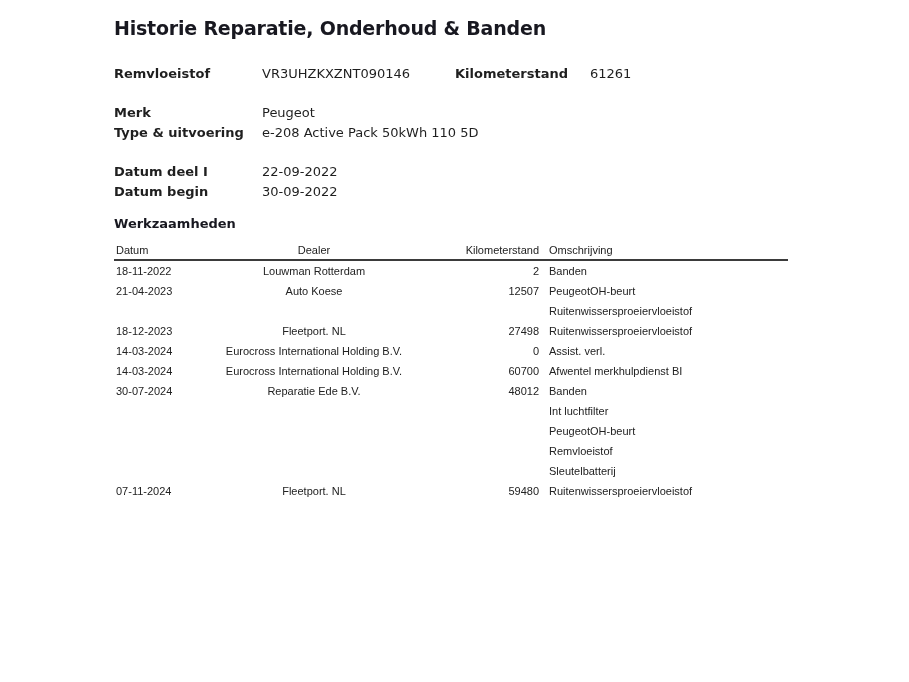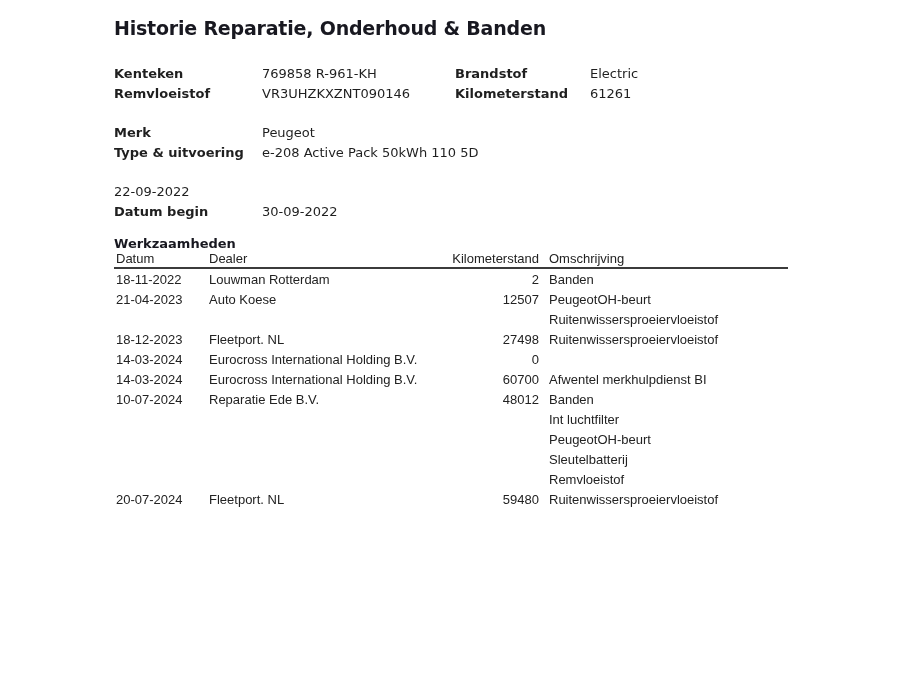--- a/index.html
+++ b/index.html
@@ -45,79 +45,74 @@
   .work-section { margin-top: 15px; }
   .work-heading {
     margin: 0;
     font-size: 13px;
     line-height: 14px;
     font-weight: bold;
     color: #181820;
     font-family: "DejaVu Sans", sans-serif;
   }
   .wtable {
-    margin-top: 0;
+    margin-top: 12px;
     width: 674px;
     font-family: "Liberation Sans", sans-serif;
-    font-size: 13px;
+    font-size: 11px;
     line-height: 15px;
     color: #222222;
   }
   .trow {
     display: grid;
     grid-template-columns: 95px 240px 90px 1fr;
     padding: 2.5px 0;
     align-items: start;
   }
   .thead {
     border-bottom: 2px solid #3b3b3b;
     padding-bottom: 1px;
     padding-top: 0;
   }
   .c-datum { padding-left: 2px; }
-  .c-dealer { padding-right: 30px; }
+  .c-dealer { padding-right: 30px; text-align: center; }
   .c-km { text-align: right; }
   .c-om { padding-left: 10px; }
   .om-item + .om-item { margin-top: 5px; }
 </style>
 </head>
 <body>
 
 <div class="page">
 
   <h1 class="page-title">Historie Reparatie, Onderhoud &amp; Banden</h1>
 
   <div class="info-block first">
     <div class="info-row">
-      <span class="lbl w-label1">Kenteken</span>
-      <span class="val w-value1">769858 R-961-KH</span>
-      <span class="lbl w-label2">Brandstof</span>
-      <span class="val">Electric</span>
-    </div>
-    <div class="info-row">
       <span class="lbl w-label1">Remvloeistof</span>
       <span class="val w-value1">VR3UHZKXZNT090146</span>
       <span class="lbl w-label2">Kilometerstand</span>
       <span class="val">61261</span>
     </div>
   </div>
 
   <div class="info-block gap">
     <div class="info-row">
       <span class="lbl w-label1">Merk</span>
       <span class="val">Peugeot</span>
     </div>
     <div class="info-row">
       <span class="lbl w-label1">Type &amp; uitvoering</span>
       <span class="val">e-208 Active Pack 50kWh 110 5D</span>
     </div>
   </div>
 
   <div class="info-block gap">
     <div class="info-row">
+      <span class="lbl w-label1">Datum deel I</span>
       <span class="val">22-09-2022</span>
     </div>
     <div class="info-row">
       <span class="lbl w-label1">Datum begin</span>
       <span class="val">30-09-2022</span>
     </div>
   </div>
 
   <div class="work-section">
     <h2 class="work-heading">Werkzaamheden</h2>
@@ -155,46 +150,49 @@
     <span class="c-km">27498</span>
     <span class="c-om">
               <div class="om-item">Ruitenwissersproeiervloeistof</div>
             </span>
   </div>
 
   <div class="trow">
     <span class="c-datum">14-03-2024</span>
     <span class="c-dealer">Eurocross International Holding B.V.</span>
     <span class="c-km">0</span>
+    <span class="c-om">
+              <div class="om-item">Assist. verl.</div>
+            </span>
   </div>
 
   <div class="trow">
     <span class="c-datum">14-03-2024</span>
     <span class="c-dealer">Eurocross International Holding B.V.</span>
     <span class="c-km">60700</span>
     <span class="c-om">
               <div class="om-item">Afwentel merkhulpdienst BI</div>
             </span>
   </div>
 
   <div class="trow">
-    <span class="c-datum">10-07-2024</span>
+    <span class="c-datum">30-07-2024</span>
     <span class="c-dealer">Reparatie Ede B.V.</span>
     <span class="c-km">48012</span>
     <span class="c-om">
               <div class="om-item">Banden</div>
               <div class="om-item">Int luchtfilter</div>
               <div class="om-item">PeugeotOH-beurt</div>
+              <div class="om-item">Remvloeistof</div>
               <div class="om-item">Sleutelbatterij</div>
-              <div class="om-item">Remvloeistof</div>
-            </span>
-  </div>
-
-  <div class="trow">
-    <span class="c-datum">20-07-2024</span>
+            </span>
+  </div>
+
+  <div class="trow">
+    <span class="c-datum">07-11-2024</span>
     <span class="c-dealer">Fleetport. NL</span>
     <span class="c-km">59480</span>
     <span class="c-om">
               <div class="om-item">Ruitenwissersproeiervloeistof</div>
             </span>
   </div>
 </div>
     </div>
   </div>
 

